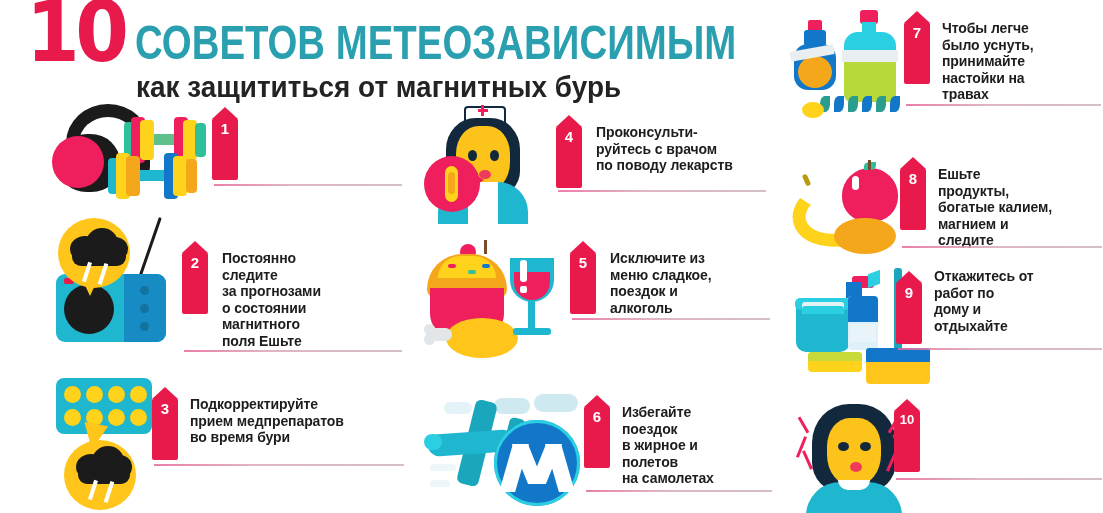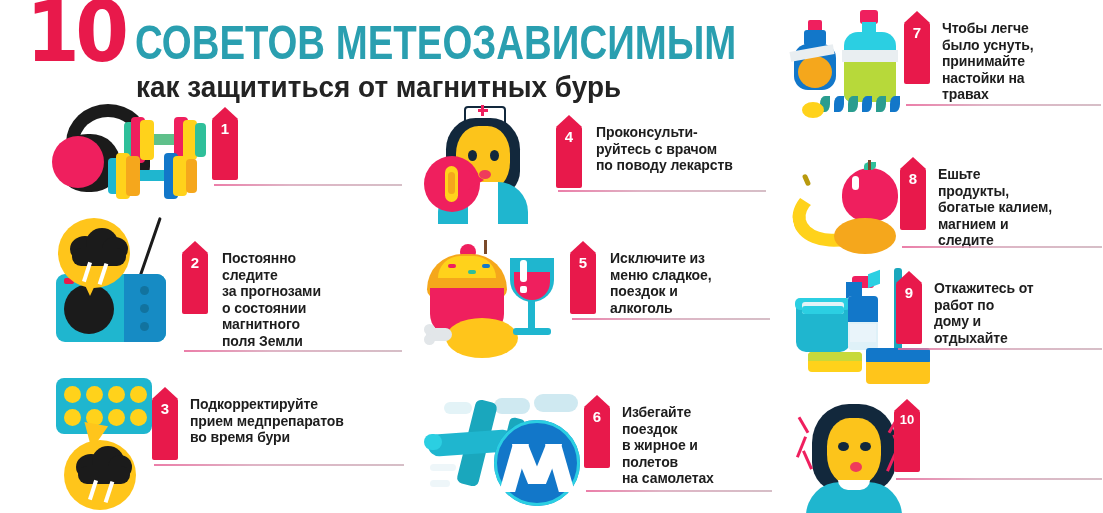--- a/index.html
+++ b/index.html
@@ -217,21 +217,21 @@
         <div class="sh" style="left:49px;top:41px;width:4px;height:22px;background:#fff;transform:rotate(18deg);"></div>
       </div>
       <div class="marker" style="left:130px;top:30px;">
         <span class="num">2</span>
       </div>
       <div class="txt" style="left:170px;top:28px;width:175px;">Постоянно
 следите
 за прогнозами
 о состоянии
 магнитного
-поля Земли</div>
+поля Ешьте</div>
       <div class="rule" style="left:132px;top:128px;width:218px;"></div>
     </div>
   </div>
 
   <div class="tip" style="left:52px;top:378px;width:350px;height:132px;">
     <div class="tip-inner">
       <div class="art" style="left:0;top:0;width:120px;height:132px;">
         <div class="sh pill-pack"></div>
         <div class="sh pill" style="left:12px;top:8px;"></div>
         <div class="sh pill" style="left:34px;top:8px;"></div>
@@ -430,21 +430,21 @@
         <div class="sh" style="left:62px;top:28px;width:30px;height:26px;background:#1277c9;border-radius:4px 4px 0 0;"></div>
         <div class="sh" style="left:64px;top:56px;width:26px;height:18px;background:#e9f4fa;"></div>
 
         <div class="sh broom-stick" style="left:108px;top:0px;"></div>
         <div class="sh broom-head" style="left:80px;top:80px;"></div>
         <div class="sh broom-br" style="left:80px;top:94px;"></div>
       </div>
       <div class="marker" style="left:110px;top:14px;">
         <span class="num">9</span>
       </div>
-      <div class="txt" style="left:148px;top:12px;width:168px;">Откажитесь от
+      <div class="txt" style="left:148px;top:0;width:168px;">Откажитесь от
 работ по
 дому и
 отдыхайте</div>
       <div class="rule" style="left:112px;top:80px;width:204px;"></div>
     </div>
   </div>
 
   <div class="tip" style="left:786px;top:394px;width:317px;height:119px;">
     <div class="tip-inner">
       <div class="art" style="left:0;top:0;width:130px;height:119px;">

